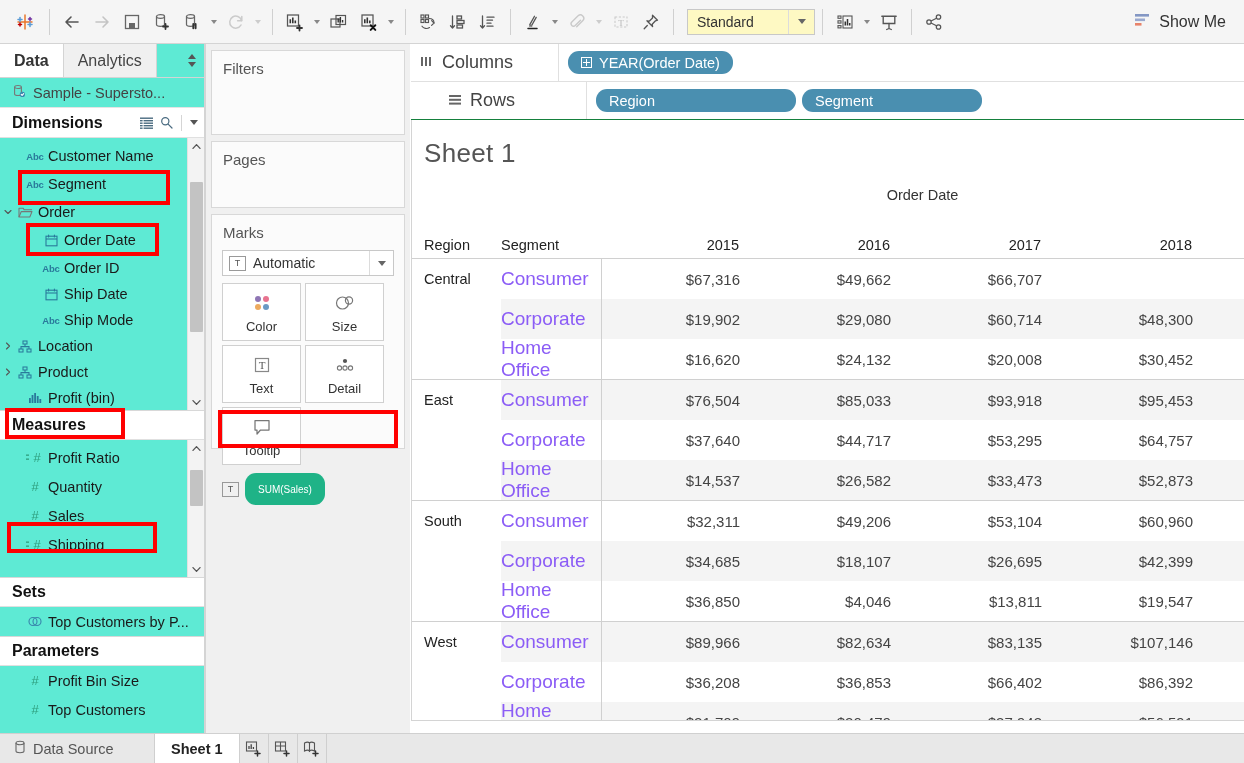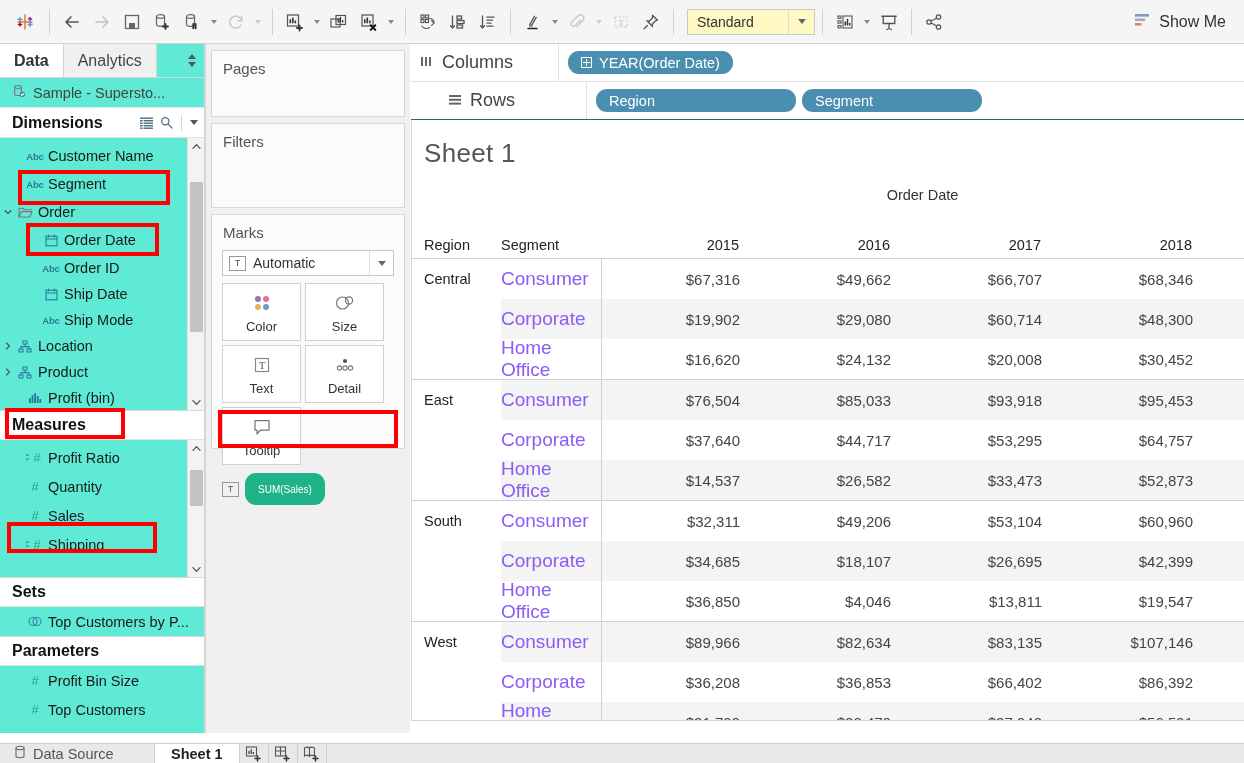--- a/index.html
+++ b/index.html
@@ -210,21 +210,21 @@
   .row .cell {
     width:151px; flex:0 0 auto; text-align:right; font-size:15px; color:#444;
     padding-right:13px; display:flex; align-items:center; justify-content:flex-end;
   }
   .row .cell-band { position:absolute; left:89px; right:0; top:0; bottom:0; z-index:0; }
   .row > * { position:relative; z-index:1; }
   .grp-sep { height:1px; background:#d0d0d0; }
 
   
   .status {
-    position:absolute; left:0; bottom:0; width:1244px; height:20px;
+    position:absolute; left:0; bottom:0; width:1244px; height:30px;
     background:#e8e8e8; border-top:1px solid #d0d0d0; display:flex; align-items:center;
   }
   .status .ds {
     display:flex; align-items:center; gap:7px; padding:0 14px; font-size:14.5px; color:#555;
     height:100%; cursor:pointer; border-right:1px solid #cfcfcf; min-width:155px;
   }
   .status .sheettab {
     display:flex; align-items:center; padding:0 16px; height:100%;
     background:#fff; font-size:14.5px; font-weight:bold; color:#222; cursor:pointer;
     border-right:1px solid #cfcfcf;
@@ -699,25 +699,25 @@
       <span class="nm">Top Customers</span>
     </div>
   </div>
 
   <div class="hl" style="left:18px; top:170px; width:152px; height:35px;"></div>
   <div class="hl" style="left:26px; top:223px; width:133px; height:33px;"></div>
   <div class="hl" style="left:5px; top:408px; width:120px; height:31px;"></div>
   <div class="hl" style="left:7px; top:522px; width:150px; height:31px;"></div>
 
   <div class="cards">
+    <div class="card" style="height:85px;">
+      <div class="ttl">Filters</div>
+    </div>
     <div class="card" style="height:67px;">
       <div class="ttl">Pages</div>
-    </div>
-    <div class="card" style="height:85px;">
-      <div class="ttl">Filters</div>
     </div>
     <div class="card" style="height:235px;">
       <div class="ttl">Marks</div>
 
       <div class="marks-sel">
         <span class="ti">T</span>
         <span class="lbl">Automatic</span>
         <span class="dd"></span>
       </div>
 
@@ -846,21 +846,20 @@
 
       <div id="tbody">
           <div class="row">
             <div class="cell-band"></div>
             <div class="c-region">Central</div>
             <div class="c-seg">Consumer</div>
             <div class="cells">
               <div class="cell">$67,316</div>
               <div class="cell">$49,662</div>
               <div class="cell">$66,707</div>
-              <div class="cell">$68,346</div>
             </div>
           </div>
           <div class="row alt">
             <div class="cell-band"></div>
             <div class="c-region"></div>
             <div class="c-seg">Corporate</div>
             <div class="cells">
               <div class="cell">$19,902</div>
               <div class="cell">$29,080</div>
               <div class="cell">$60,714</div>

